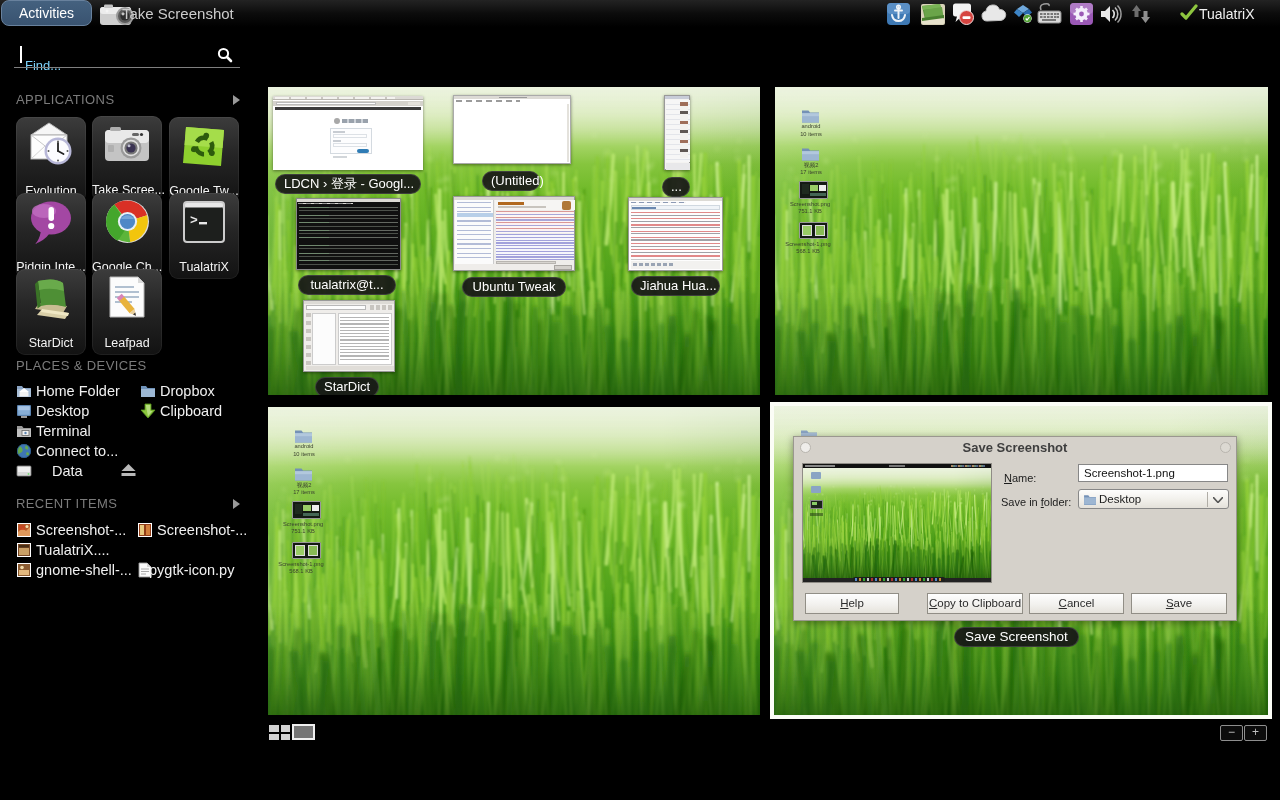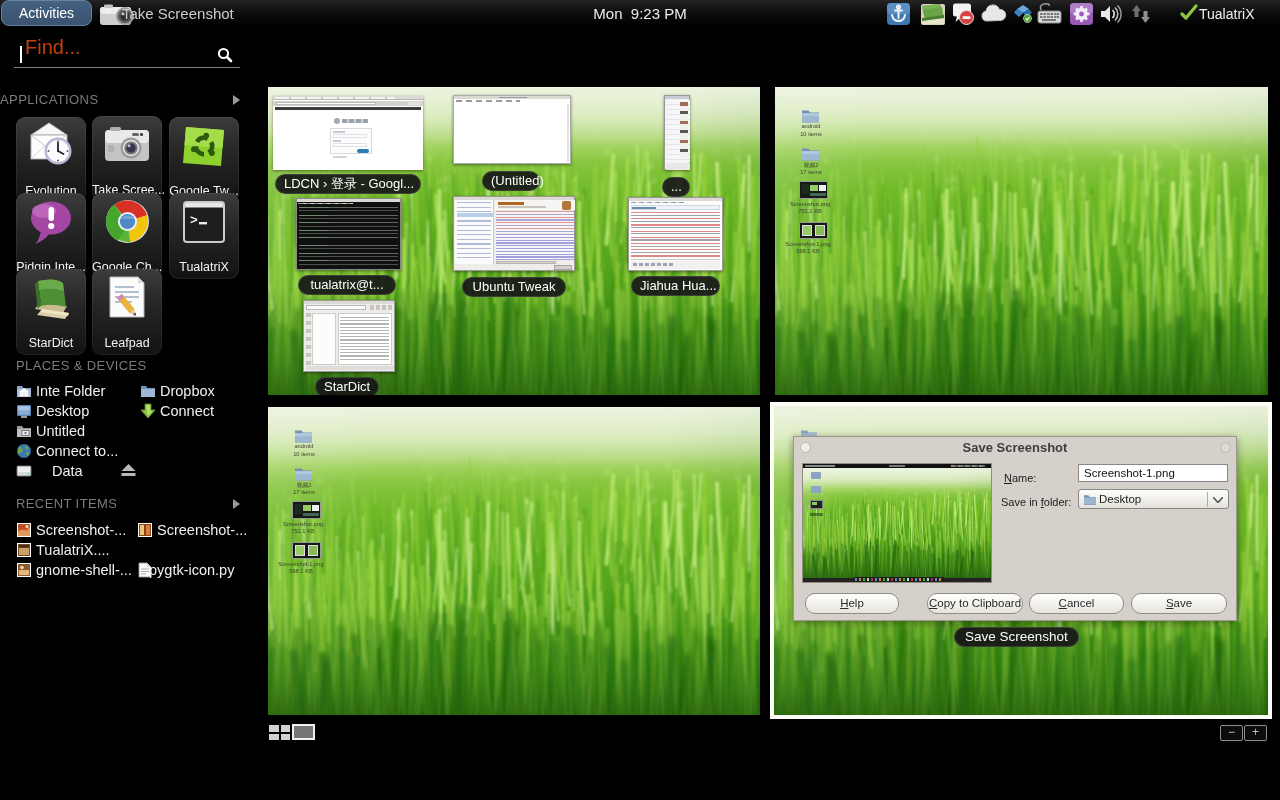--- a/index.html
+++ b/index.html
@@ -24,21 +24,21 @@
 
 .ws{position:absolute;width:492px;height:308px;overflow:hidden}
 .wpbg{position:absolute;left:0;top:0;width:100%;height:100%}
 .lbl{position:absolute;background:rgba(23,23,23,.92);border:1px solid rgba(70,70,70,.8);border-radius:10px;
 color:#fff;font-size:13px;line-height:16px;padding:1px 8px;white-space:nowrap;text-align:center}
 .win{position:absolute;background:#fff;box-shadow:0 1px 3px rgba(0,0,0,.45)}
 
 #dlg{position:absolute;left:793px;top:436px;width:444px;height:185px;background:#d5d1ca;
 border:1px solid #9a978f;box-shadow:0 2px 8px rgba(0,0,0,.4)}
 .gbtn{position:absolute;height:21px;background:linear-gradient(#fefefe,#f2f1ee 55%,#e6e3dc);
-border:1px solid #918e86;border-radius:10px;color:#2a2a2a;font-size:11.5px;text-align:center;line-height:19px;white-space:nowrap}
+border:1px solid #918e86;border-radius:0;color:#2a2a2a;font-size:11.5px;text-align:center;line-height:19px;white-space:nowrap}
 u{text-decoration:underline;text-underline-offset:1px}
 </style></head><body>
 <style>
 .dlab{position:absolute;width:62px;text-align:center;font-size:7px;line-height:7.5px;color:#3a412f;white-space:nowrap;transform:scale(.82);transform-origin:center top}
 </style>
 <svg width="0" height="0" style="position:absolute">
 <defs>
 <linearGradient id="wpg" x1="0" y1="0" x2="0" y2="1">
 <stop offset="0" stop-color="#eaf2da"></stop>
         <stop offset=".04" stop-color="#e4efce"></stop>
@@ -639,21 +639,20 @@
  <rect x="1" y="5" width="31" height="18" rx="3" fill="#cfcfcf"></rect>
  <rect x="1" y="5" width="31" height="7" rx="3" fill="#ececec"></rect>
  <rect x="5" y="2.5" width="9" height="3.5" rx="1.2" fill="#c4c4c4"></rect>
  <circle cx="8" cy="9" r="1.4" fill="#f5f5f5"></circle>
  <circle cx="26" cy="14" r="9" fill="#9a9a9a"></circle>
  <circle cx="26" cy="14" r="7" fill="#5a5a5a"></circle>
  <circle cx="26" cy="14" r="4.6" fill="#2e2e2e"></circle>
  <circle cx="24" cy="11.8" r="1.6" fill="#e0e0e0" opacity=".85"></circle>
 </svg>
 <div id="appname">Take Screenshot</div>
-<div id="clock">Mon&nbsp; 9:23 PM</div>
 <svg class="tray" style="left:886px" width="270" height="24" viewBox="0 0 270 24">
 
  <rect x="1" y="1" width="23" height="22" rx="4" fill="#3e79b4"></rect>
  <rect x="1" y="1" width="23" height="11" rx="4" fill="#6699cc" opacity=".7"></rect>
  <g stroke="#eef3f8" stroke-width="2" fill="none" stroke-linecap="round">
   <line x1="12.5" y1="5" x2="12.5" y2="16"></line>
         <path d="M6,13 Q7,19 12.5,19 Q18,19 19,13"></path>
   <line x1="9" y1="8.5" x2="16" y2="8.5"></line>
       </g>
  <circle cx="12.5" cy="5" r="1.8" stroke="#eef3f8" stroke-width="1.5" fill="none"></circle>
@@ -737,28 +736,28 @@
   <path d="M14.5,19 L10,13 H12.5 V7 H16.5 V13 H19 Z"></path>
  </g>
 </svg>
 <svg class="tray" style="left:1180px;top:4px" width="18" height="18" viewBox="0 0 18 18">
  <path d="M2,10 L6,14 L16,2" stroke="#8ec63f" stroke-width="3.2" fill="none" stroke-linecap="round" stroke-linejoin="round"></path>
 </svg>
 <div id="uname">TualatriX</div>
 </div>
 
 <div class="abs" style="left:20px;top:46px;width:2px;height:17px;background:#fff"></div>
-<div class="abs" style="left:25px;top:36px;color:#c2410c;font-size:20px">Find...</div>
+<div class="abs" style="left:25px;top:58px;color:#7dd3fc;font-size:13px">Find...</div>
 <svg class="abs" style="left:217px;top:47px" width="16" height="16" viewBox="0 0 16 16">
 <circle cx="6.5" cy="6.5" r="4.6" stroke="#fff" stroke-width="2" fill="none"></circle>
 <line x1="10" y1="10" x2="14" y2="14" stroke="#fff" stroke-width="2.6" stroke-linecap="round"></line>
   </svg>
 <div class="abs" style="left:14px;top:67px;width:226px;height:1px;background:#7f7f7f"></div>
 
-<div class="hdr" style="left:0;top:92px">APPLICATIONS</div>
+<div class="hdr" style="left:16px;top:92px">APPLICATIONS</div>
 <svg class="abs" style="left:232px;top:95px" width="8" height="10">
     <path d="M1,0 L8,5 L1,10 Z" fill="#999"></path>
   </svg>
 
 <div class="tile" style="left:16px;top:117px">
  <svg class="abs" style="left:11px;top:5px" width="48" height="48" viewBox="0 0 48 48">
   <path d="M4,13 L22,1 L40,13 Z" fill="#f6f6f6" stroke="#b8b8b8" stroke-width="1"></path>
   <rect x="4" y="13" width="36" height="24" fill="#fdfdfd" stroke="#b0b0b0" stroke-width="1"></rect>
   <path d="M4,13 L22,27 L40,13" fill="none" stroke="#c8c8c8" stroke-width="1"></path>
   <path d="M4,37 L18,24 M40,37 L26,24" stroke="#d4d4d4" stroke-width="1"></path>
@@ -874,35 +873,35 @@
     <div class="tl">Leafpad</div>
   </div>
 
 <div class="hdr" style="left:16px;top:358px">PLACES &amp; DEVICES</div>
 <svg class="pi" style="left:16px;top:383px" viewBox="0 0 16 16">
  <path d="M1,3 h5 l1.5,2 H15 v9 H1 Z" fill="#8aa4c4"></path>
     <path d="M1,6 H15 v8 H1 Z" fill="#a9bfd8"></path>
  <path d="M8,6 L12.5,9.5 V13.5 H3.5 V9.5 Z" fill="#f2f2f2"></path>
     <path d="M8,5 L13,9 H3 Z" fill="#fff"></path>
 </svg>
-<div class="pr" style="left:36px;top:383px">Inte Folder</div>
+<div class="pr" style="left:36px;top:383px">Home Folder</div>
 <svg class="pi" style="left:16px;top:403px" viewBox="0 0 16 16">
  <rect x="1" y="2" width="14" height="11" rx="1" fill="#5b83b0"></rect>
     <rect x="2.2" y="3.2" width="11.6" height="8.6" fill="#87aed6"></rect>
  <rect x="2.2" y="3.2" width="11.6" height="4" fill="#a7c4e4"></rect>
     <rect x="5" y="13" width="6" height="2" fill="#9a9a9a"></rect>
 </svg>
 <div class="pr" style="left:36px;top:403px">Desktop</div>
 <svg class="pi" style="left:16px;top:423px" viewBox="0 0 16 16">
  <path d="M1,3 h5 l1.5,2 H15 v9 H1 Z" fill="#9a9a9a"></path>
     <path d="M1,6 H15 v8 H1 Z" fill="#c0c0c0"></path>
  <rect x="6" y="7.5" width="7" height="5" fill="#efefef" stroke="#666" stroke-width=".8"></rect>
  <circle cx="9.5" cy="10" r="1.2" fill="#5b83b0"></circle>
 </svg>
-<div class="pr" style="left:36px;top:423px">Untitled</div>
+<div class="pr" style="left:36px;top:423px">Terminal</div>
 <svg class="pi" style="left:16px;top:443px" viewBox="0 0 16 16">
  <circle cx="8" cy="8" r="7" fill="#3f76b4"></circle>
  <path d="M4,3 Q8,6 6,9 Q3,10 2.5,12 A7,7 0 0 1 4,3 Z" fill="#64a84c"></path>
  <path d="M10,2 Q13,4 12,6.5 Q9,7 9,4.5 Z" fill="#64a84c"></path>
  <path d="M11,9 Q14,10 13,12.5 Q10,13 10,10.5 Z" fill="#64a84c"></path>
  <circle cx="8" cy="8" r="6.6" fill="none" stroke="#2c5a8c" stroke-width=".8"></circle>
 </svg>
 <div class="pr" style="left:36px;top:443px">Connect to...</div>
 <svg class="pi" style="left:16px;top:463px" viewBox="0 0 16 16">
  <rect x="1" y="3" width="14" height="10" rx="1" fill="#d9d9d9" stroke="#888" stroke-width=".8"></rect>
@@ -916,21 +915,21 @@
 </svg>
 <svg class="pi" style="left:140px;top:383px" viewBox="0 0 16 16">
  <path d="M1,3 h5 l1.5,2 H15 v9 H1 Z" fill="#6f93ba"></path>
     <path d="M1,6 H15 v8 H1 Z" fill="#9db8d4"></path>
 </svg>
 <div class="pr" style="left:160px;top:383px">Dropbox</div>
 <svg class="pi" style="left:140px;top:403px" viewBox="0 0 16 16">
  <path d="M5,1 h6 v6 h4 L8,15 L1,7 h4 Z" fill="#8cc63e" stroke="#5a9a1f" stroke-width=".8"></path>
  <path d="M5.8,2 h4.4 v6 h2.2 L8,13.2" fill="#b5dd7e"></path>
 </svg>
-<div class="pr" style="left:160px;top:403px">Connect</div>
+<div class="pr" style="left:160px;top:403px">Clipboard</div>
 
 <div class="hdr" style="left:16px;top:496px">RECENT ITEMS</div>
 <svg class="abs" style="left:232px;top:499px" width="8" height="10">
     <path d="M1,0 L8,5 L1,10 Z" fill="#999"></path>
   </svg>
 <svg class="pi" style="left:16px;top:522px" viewBox="0 0 16 16">
  <rect x="1" y="1" width="14" height="14" fill="#fff"></rect>
     <rect x="2" y="2" width="12" height="12" fill="#b45c2a"></rect>
  <path d="M2,10 L7,6 L10,9 L14,5 V14 H2 Z" fill="#e0995c"></path>
     <circle cx="11" cy="4.5" r="1.5" fill="#f4e2b0"></circle>

